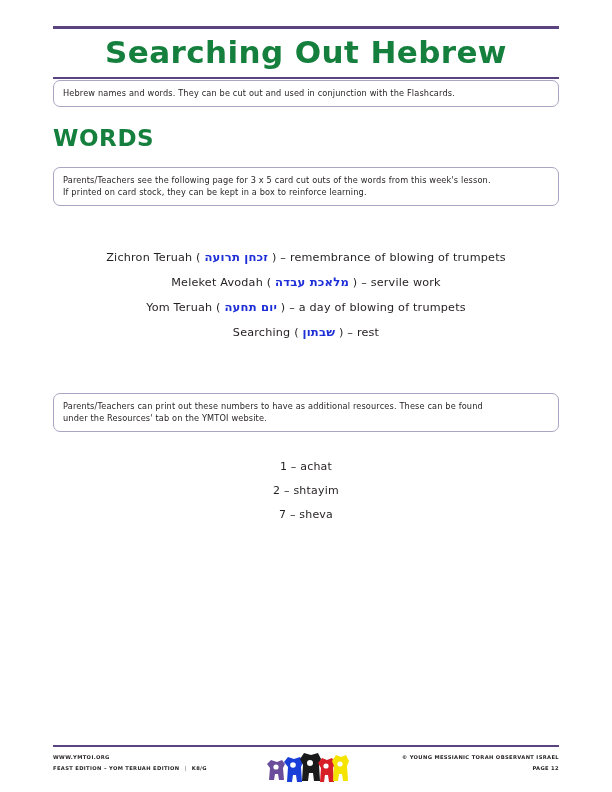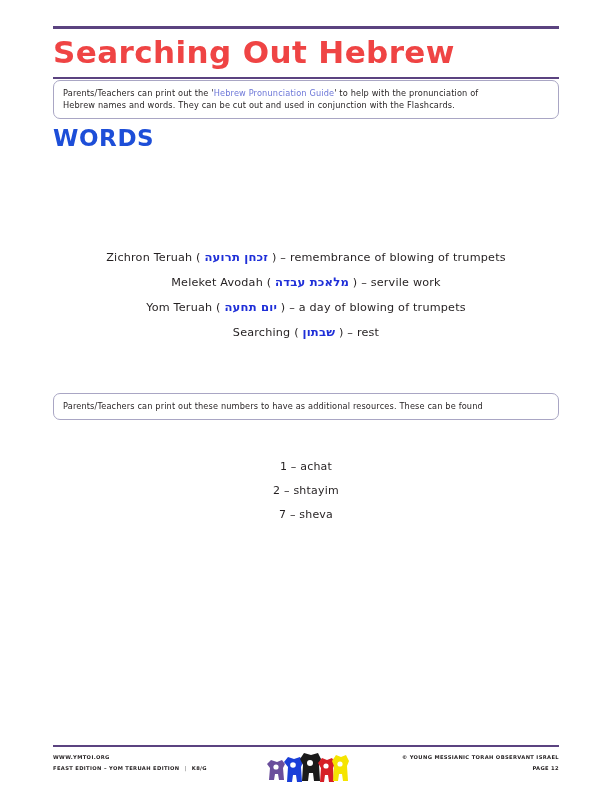--- a/index.html
+++ b/index.html
@@ -36,25 +36,26 @@
     background: #5b4380;
     width: 100%;
   }
   .rule-bottom {
     height: 2px;
     background: #5b4380;
     width: 100%;
     margin-top: 1px;
   }
   .doc-title {
+    text-align: center;
     font-family: "DejaVu Sans", sans-serif;
     font-size: 31px;
     font-weight: bold;
     letter-spacing: 0.4px;
-    color: #ef4444;
+    color: #15803d;
     line-height: 40px;
     padding: 3px 0 4px 0;
     white-space: nowrap;
   }
 
   
   .callout {
     position: absolute;
     box-sizing: border-box;
     border: 1px solid #a9a6c4;
@@ -77,21 +78,21 @@
   #callout-intro  { left: 53px; top: 80px;  width: 506px; }
   #callout-words  { left: 53px; top: 167px; width: 506px; }
   #callout-nums   { left: 53px; top: 393px; width: 506px; }
 
   
   .section-heading {
     position: absolute;
     font-family: "DejaVu Sans", sans-serif;
     font-size: 23px;
     font-weight: bold;
-    color: #1d4ed8;
+    color: #15803d;
     letter-spacing: 0.6px;
     line-height: 26px;
     text-align: center;
   }
   #heading-words   { left: 53px; top: 125px; }
   #heading-numbers { left: 53px; top: 352px; }
 
   
   .word-list {
     position: absolute;
@@ -189,26 +190,29 @@
 
 <div class="page">
 
   <div class="title-block">
     <div class="rule-top"></div>
     <div class="doc-title">Searching Out Hebrew</div>
     <div class="rule-bottom"></div>
   </div>
 
   <div class="callout" id="callout-intro">
-    <p><span>Parents/Teachers can print out the '</span><span class="link-text">Hebrew Pronunciation Guide</span><span>' to help with the pronunciation of</span></p>
     <p>Hebrew names and words. They can be cut out and used in conjunction with the Flashcards.</p>
   </div>
 
   <div class="section-heading" id="heading-words">WORDS</div>
 
+  <div class="callout" id="callout-words">
+    <p>Parents/Teachers see the following page for 3 x 5 card cut outs of the words from this week's lesson.</p>
+    <p>If printed on card stock, they can be kept in a box to reinforce learning.</p>
+  </div>
 
   <div class="word-list">
 
     <div class="word-line">
       <span>Zichron Teruah</span>
       <span>(</span>
       <span class="hebrew">זכחן תרועה</span>
       <span>)</span>
       <span>–</span>
       <span>remembrance of blowing of trumpets</span>
@@ -239,20 +243,21 @@
       <span>)</span>
       <span>–</span>
       <span>rest</span>
     </div>
 
   </div>
 
 
   <div class="callout" id="callout-nums">
     <p>Parents/Teachers can print out these numbers to have as additional resources. These can be found</p>
+    <p>under the Resources' tab on the YMTOI website.</p>
   </div>
 
   <div class="number-list">
     <div class="number-line">
       <span>1</span>
       <span>–</span>
       <span>achat</span>
     </div>
     <div class="number-line">
       <span>2</span>

